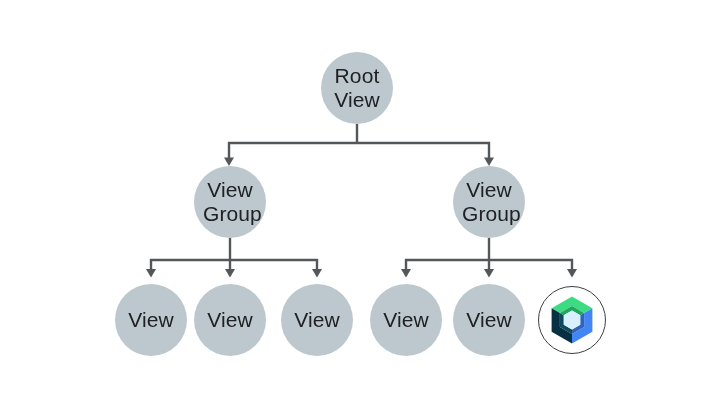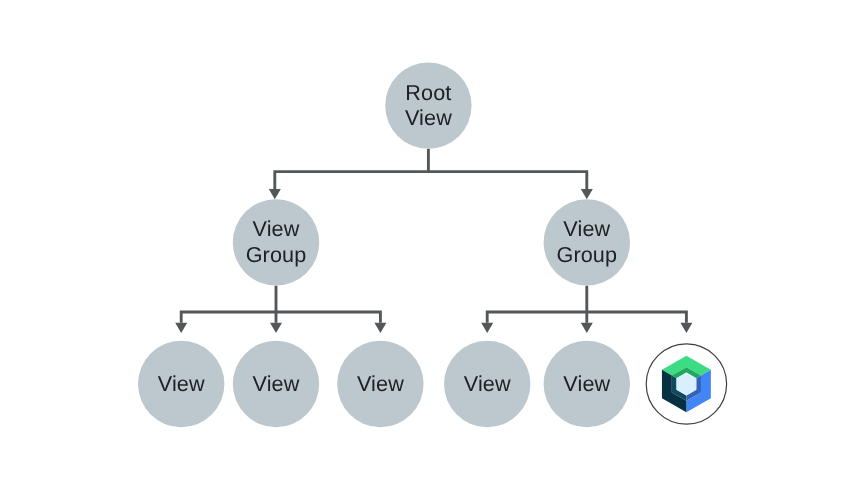--- a/index.html
+++ b/index.html
@@ -38,21 +38,21 @@
     border-radius: 50%;
     background: var(--node-fill, #bcc8cd);
     display: flex;
     align-items: center;
     justify-content: center;
   }
   .node-label {
     display: block;
     width: 54px;
     text-align: center;
-    font-size: 18px;
+    font-size: 21px;
     line-height: 1.16;
     color: var(--node-text, #202124);
     letter-spacing: 0.1px;
   }
   .node-compose {
     position: absolute;
     width: 68px;
     height: 68px;
     border-radius: 50%;
     background: #ffffff;

